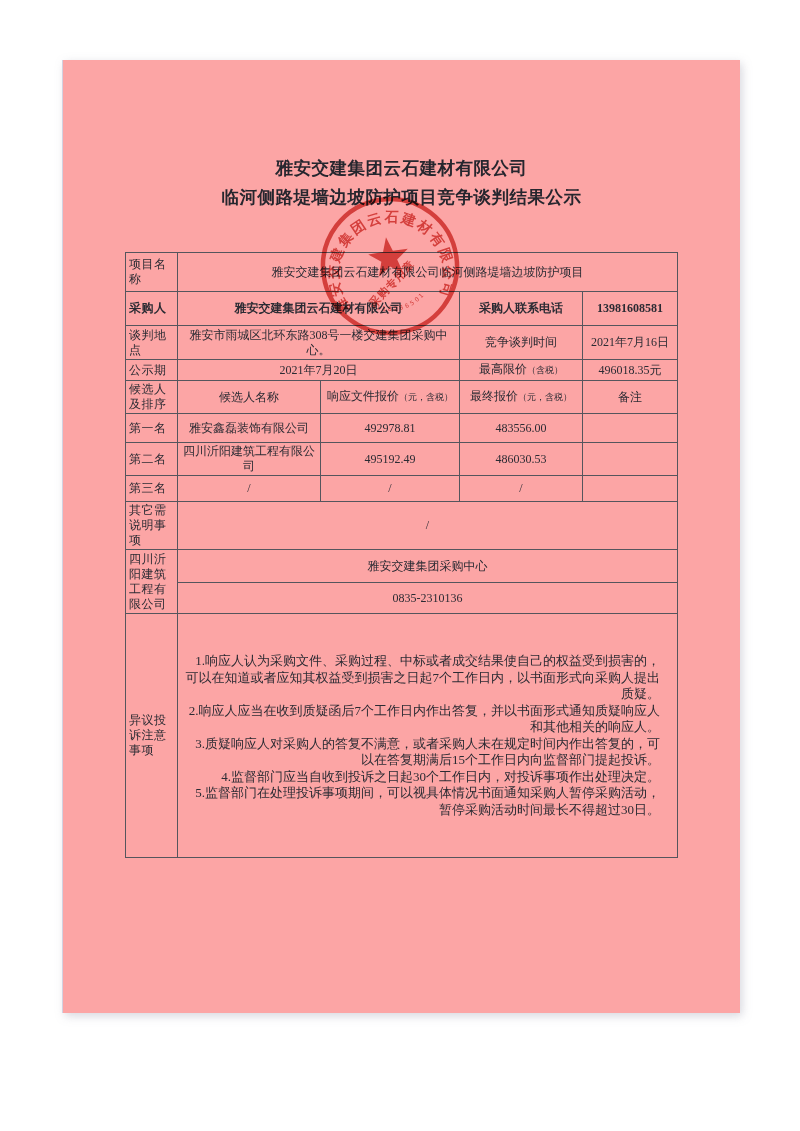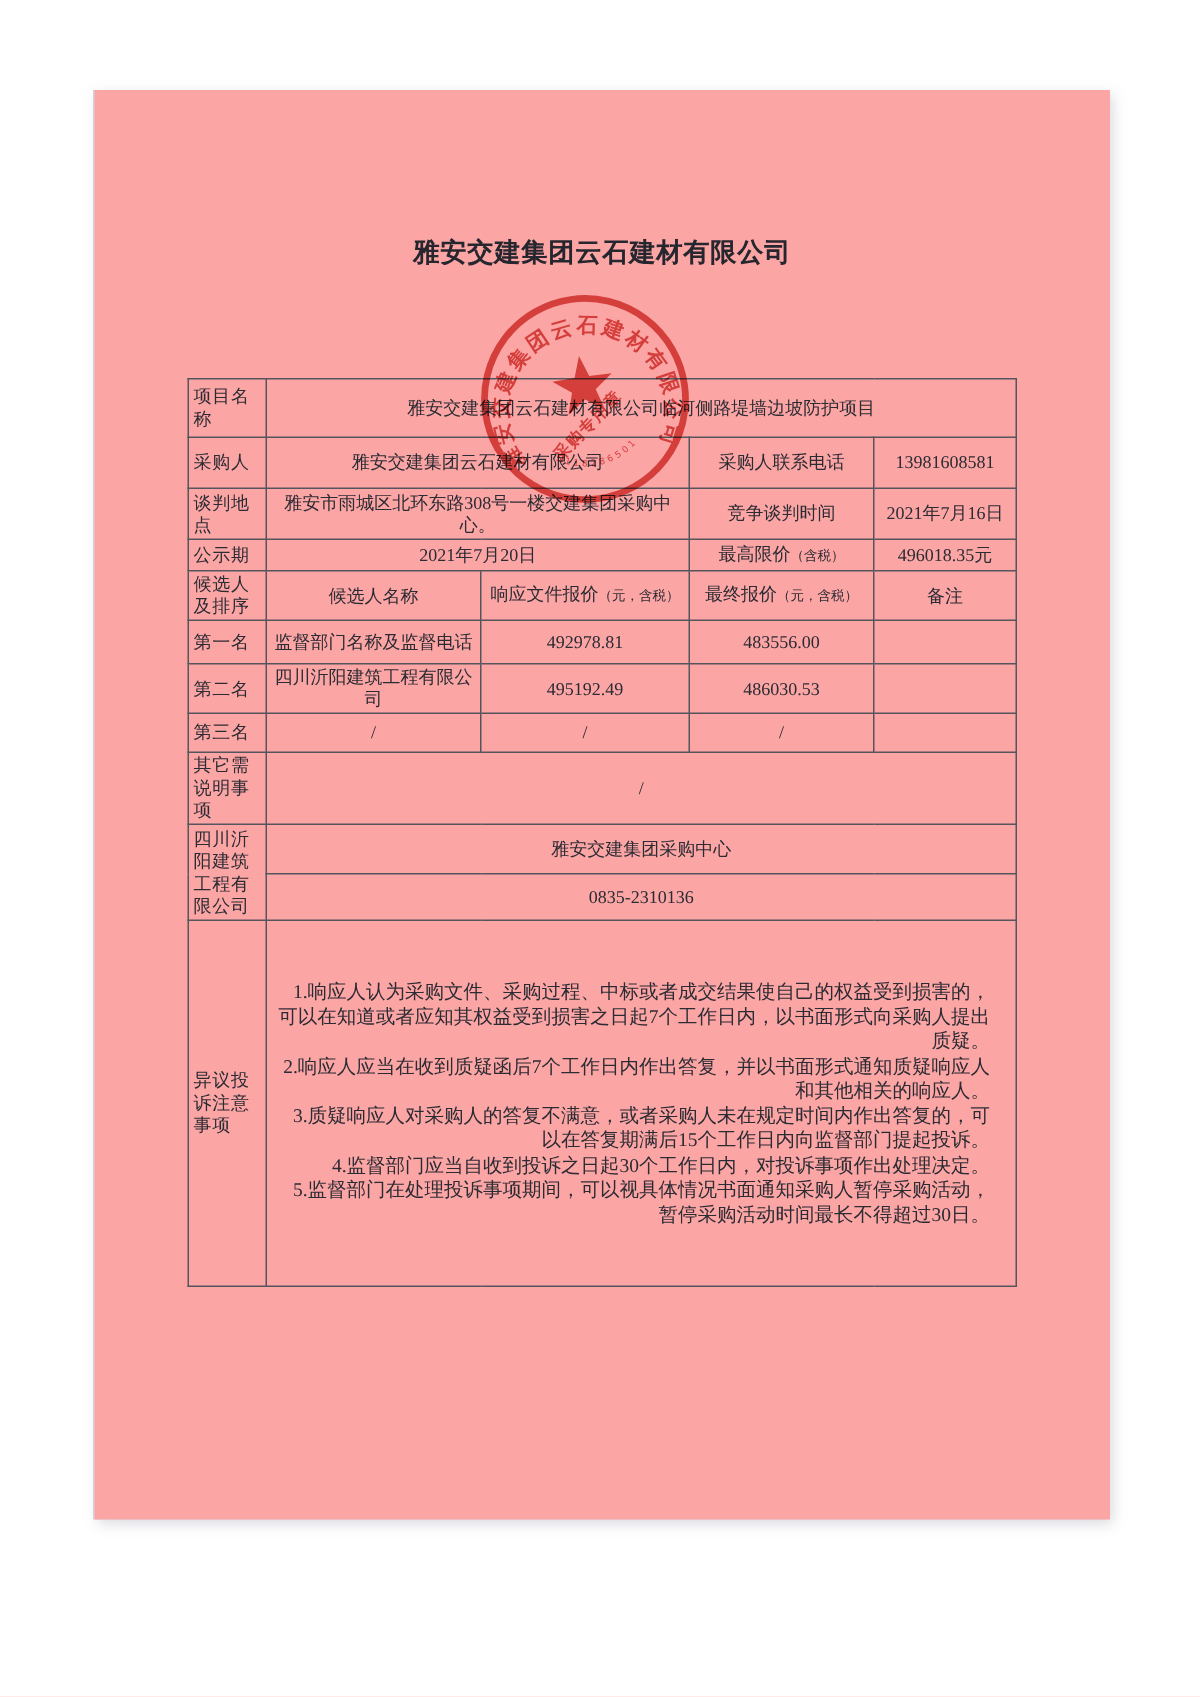--- a/index.html
+++ b/index.html
@@ -32,39 +32,40 @@
     vertical-align:middle;
     overflow:hidden;
   }
   td.lbl{text-align:left;padding-left:3px;letter-spacing:0.5px;}
   td.ctr{text-align:center;}
   td.lft{text-align:center;padding-left:5px;}
   .sm{font-size:9px;letter-spacing:0;}
   .obj-text{padding:4px 14px 4px 4px;}
   .obj-text div{margin:0;line-height:16.5px;font-size:13px;text-align:right;}
   
-  tr.r-project{height:39px;} tr.r-purchaser{height:34px;} tr.r-location{height:34px;margin-left:10px;}
+  tr.r-project{height:39px;} tr.r-purchaser{height:34px;font-weight:bold;} tr.r-location{height:34px;margin-left:10px;}
   tr.r-publicity{height:21px;} tr.r-header{height:32px;}
   tr.r-c1{height:29px;} tr.r-c2{height:24px;} tr.r-c3{height:26px;}
   tr.r-other{height:35px;} tr.r-sup1{height:33px;} tr.r-sup2{height:31px;}
   tr.r-objection{height:244px;}
   .seal{
     position:absolute;left:242px;top:121px;width:170px;height:170px;
     opacity:0.82;mix-blend-mode:multiply;
     transform:rotate(-8deg);
     pointer-events:none;
   }
 </style>
 </head>
 <body>
 
 <div class="paper">
 
   <div class="title">
     <div>雅安交建集团云石建材有限公司</div>
+    <div>临河侧路堤墙边坡防护项目竞争谈判结果公示</div>
   </div>
 
   <table class="doc">
     <colgroup>
       <col style="width:52px">
         <col style="width:143px">
         <col style="width:139px">
       <col style="width:123px">
         <col style="width:95px">
     </colgroup>
@@ -93,21 +94,21 @@
       </tr>
       <tr class="r-header">
         <td class="lbl">候选人及排序</td>
         <td class="ctr">候选人名称</td>
         <td class="ctr"><span>响应文件报价</span><span class="sm">（元，含税）</span></td>
         <td class="ctr"><span>最终报价</span><span class="sm">（元，含税）</span></td>
         <td class="ctr">备注</td>
       </tr>
       <tr class="r-c1">
         <td class="lbl">第一名</td>
-        <td class="lft">监督部门名称及监督电话</td>
+        <td class="lft">雅安鑫磊装饰有限公司</td>
         <td class="ctr">492978.81</td>
         <td class="ctr">483556.00</td>
         <td class="ctr"></td>
       </tr>
       <tr class="r-c2">
         <td class="lbl">第二名</td>
         <td class="lft">四川沂阳建筑工程有限公司</td>
         <td class="ctr">495192.49</td>
         <td class="ctr">486030.53</td>
         <td class="ctr"></td>

